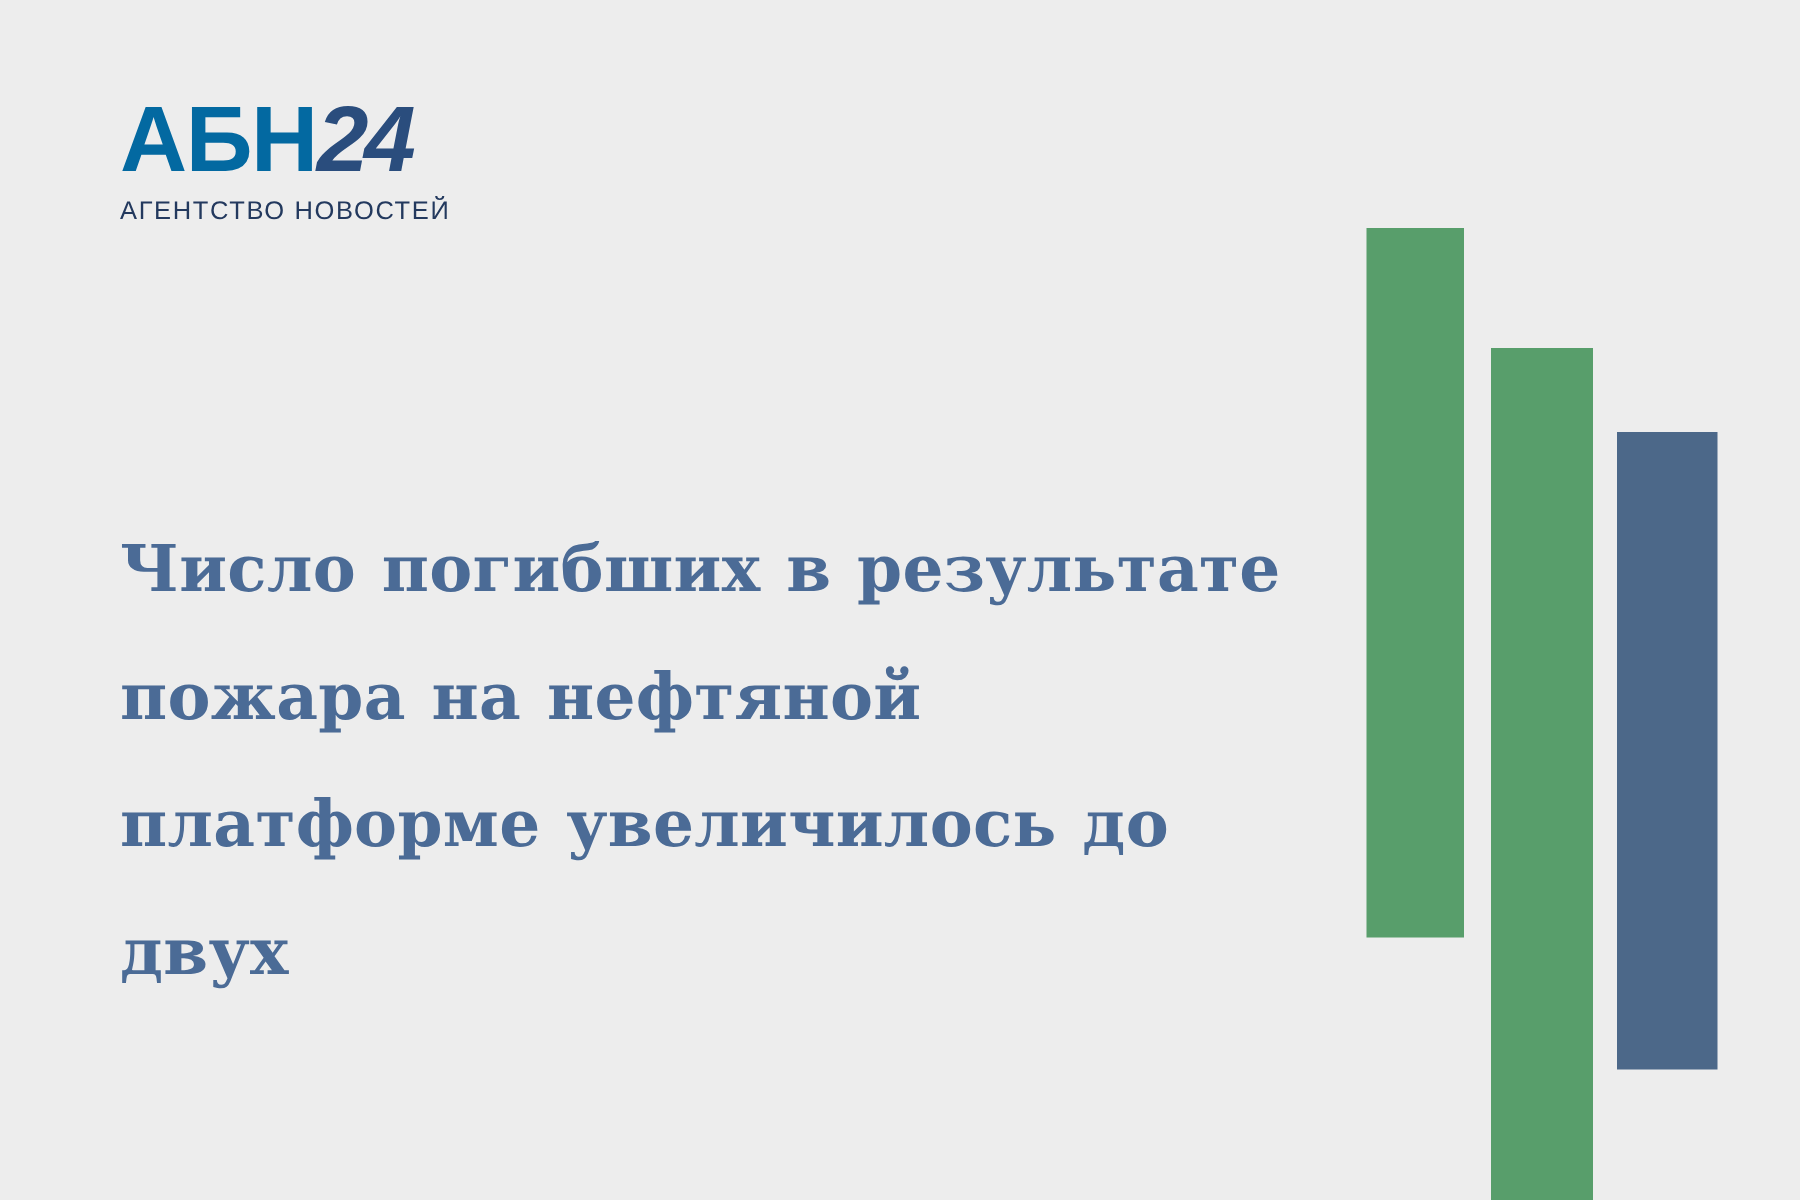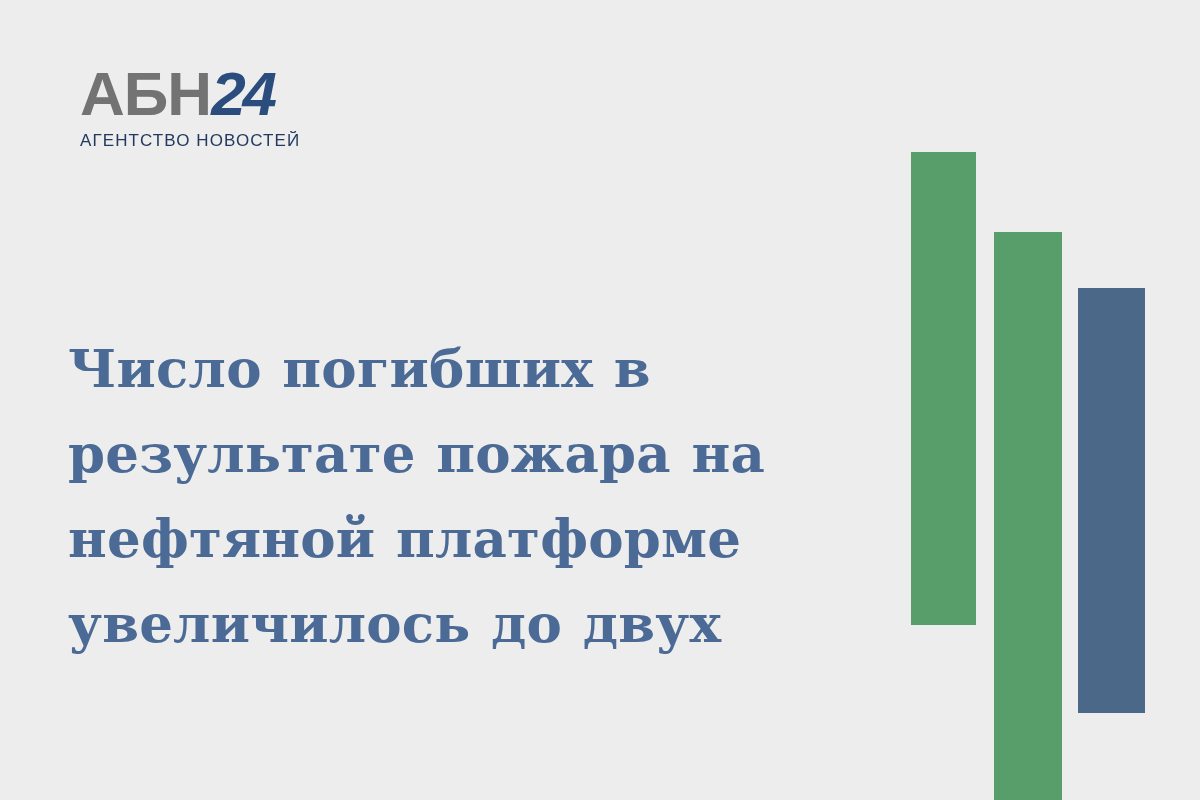--- a/index.html
+++ b/index.html
@@ -91,41 +91,41 @@
     white-space: nowrap;
     font-family: "Liberation Sans", sans-serif;
   }
 
   
   .headline {
     position: absolute;
     left: 64px;
     top: 322px;
     width: 800px;
-    margin: 4px;
+    margin: 16px;
     color: #4b6b96;
     font-family: "DejaVu Serif", "Liberation Serif", serif;
     font-weight: 700;
-    font-size: 53px;
+    font-size: 43px;
     line-height: 85px;
     letter-spacing: 0.2px;
     word-spacing: 2px;
   }
 </style>
 </head>
 <body style="background: rgb(237, 237, 237);">
 
 <div class="card">
 
   <div class="bars">
     <div class="bar bar-1" style="background: rgb(88, 158, 107);"></div>
     <div class="bar bar-2" style="background: rgb(88, 158, 107);"></div>
     <div class="bar bar-3" style="background: rgb(76, 104, 137);"></div>
   </div>
 
   <div class="logo">
-    <span class="logo-wordmark"><span class="logo-abn" style="color: #737373;">АБН</span><span class="logo-24" style="color: rgb(42, 77, 125); margin-top: 46px;">24</span></span>
+    <span class="logo-wordmark"><span class="logo-abn" style="color: #0369a1;">АБН</span><span class="logo-24" style="color: rgb(42, 77, 125); margin-top: 46px;">24</span></span>
     <span class="logo-tagline">АГЕНТСТВО НОВОСТЕЙ</span>
   </div>
 
   <h1 class="headline" style="color: rgb(75, 107, 150);">Число погибших в результате пожара на нефтяной платформе увеличилось до двух</h1>
 
 </div>
 
 </body></html>

